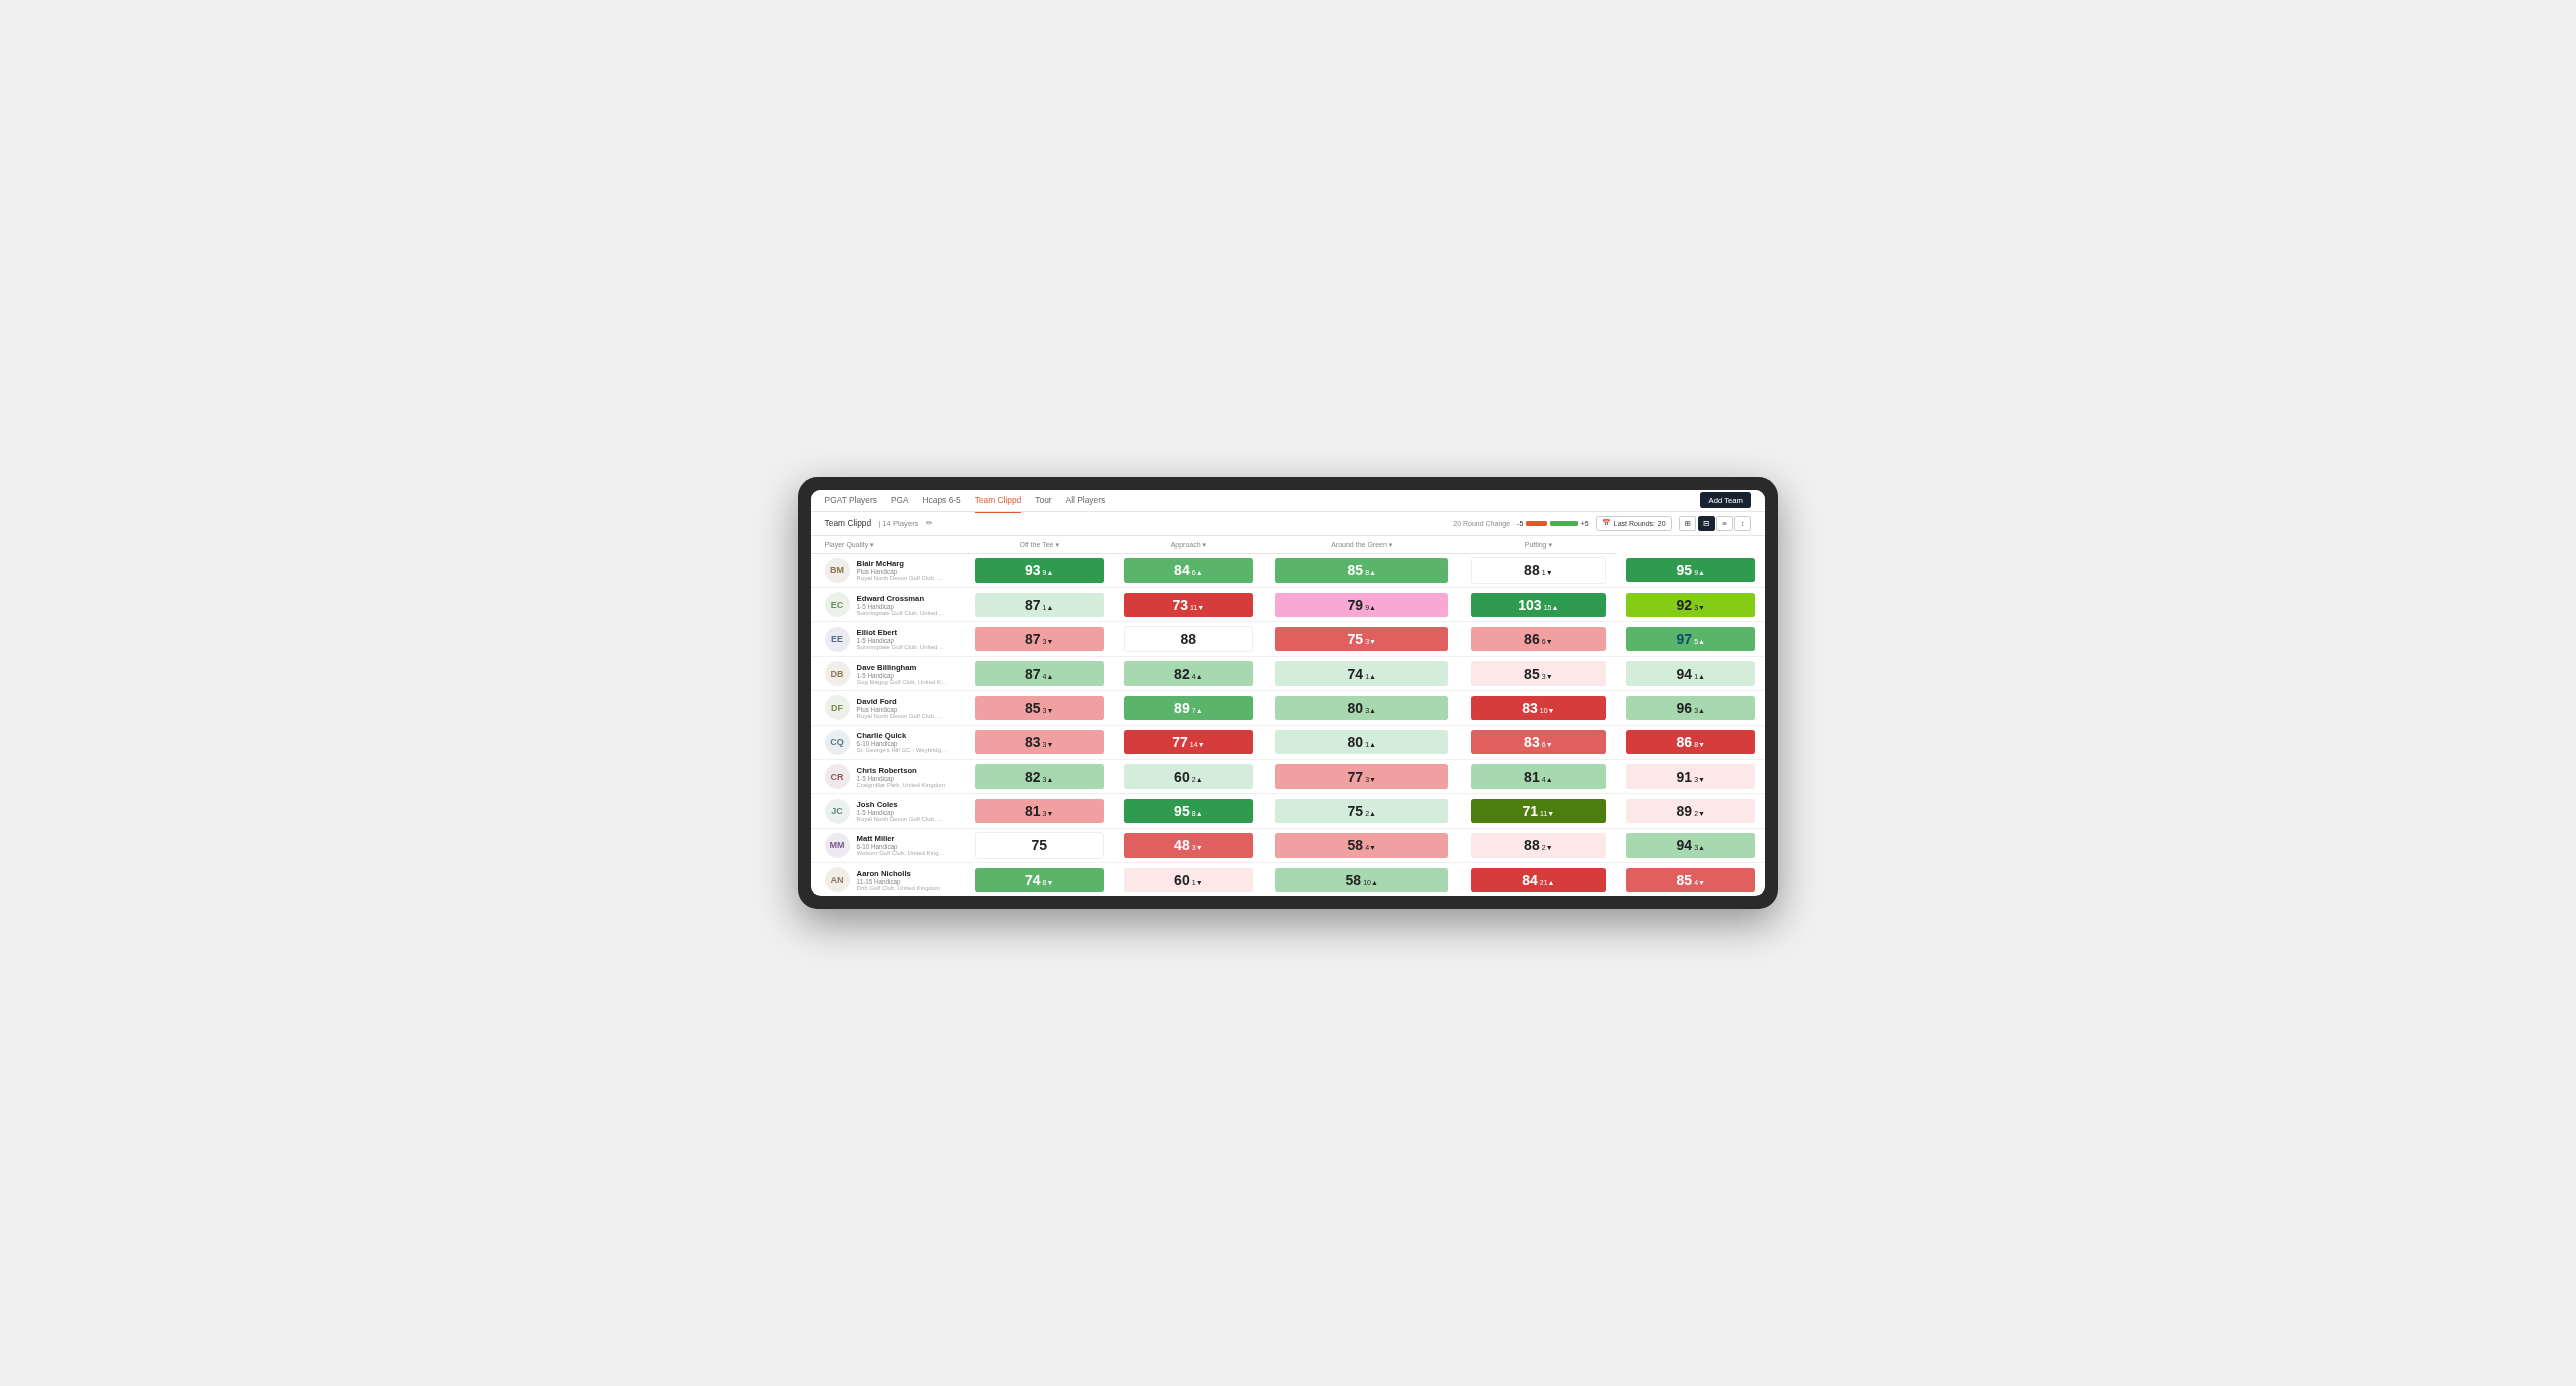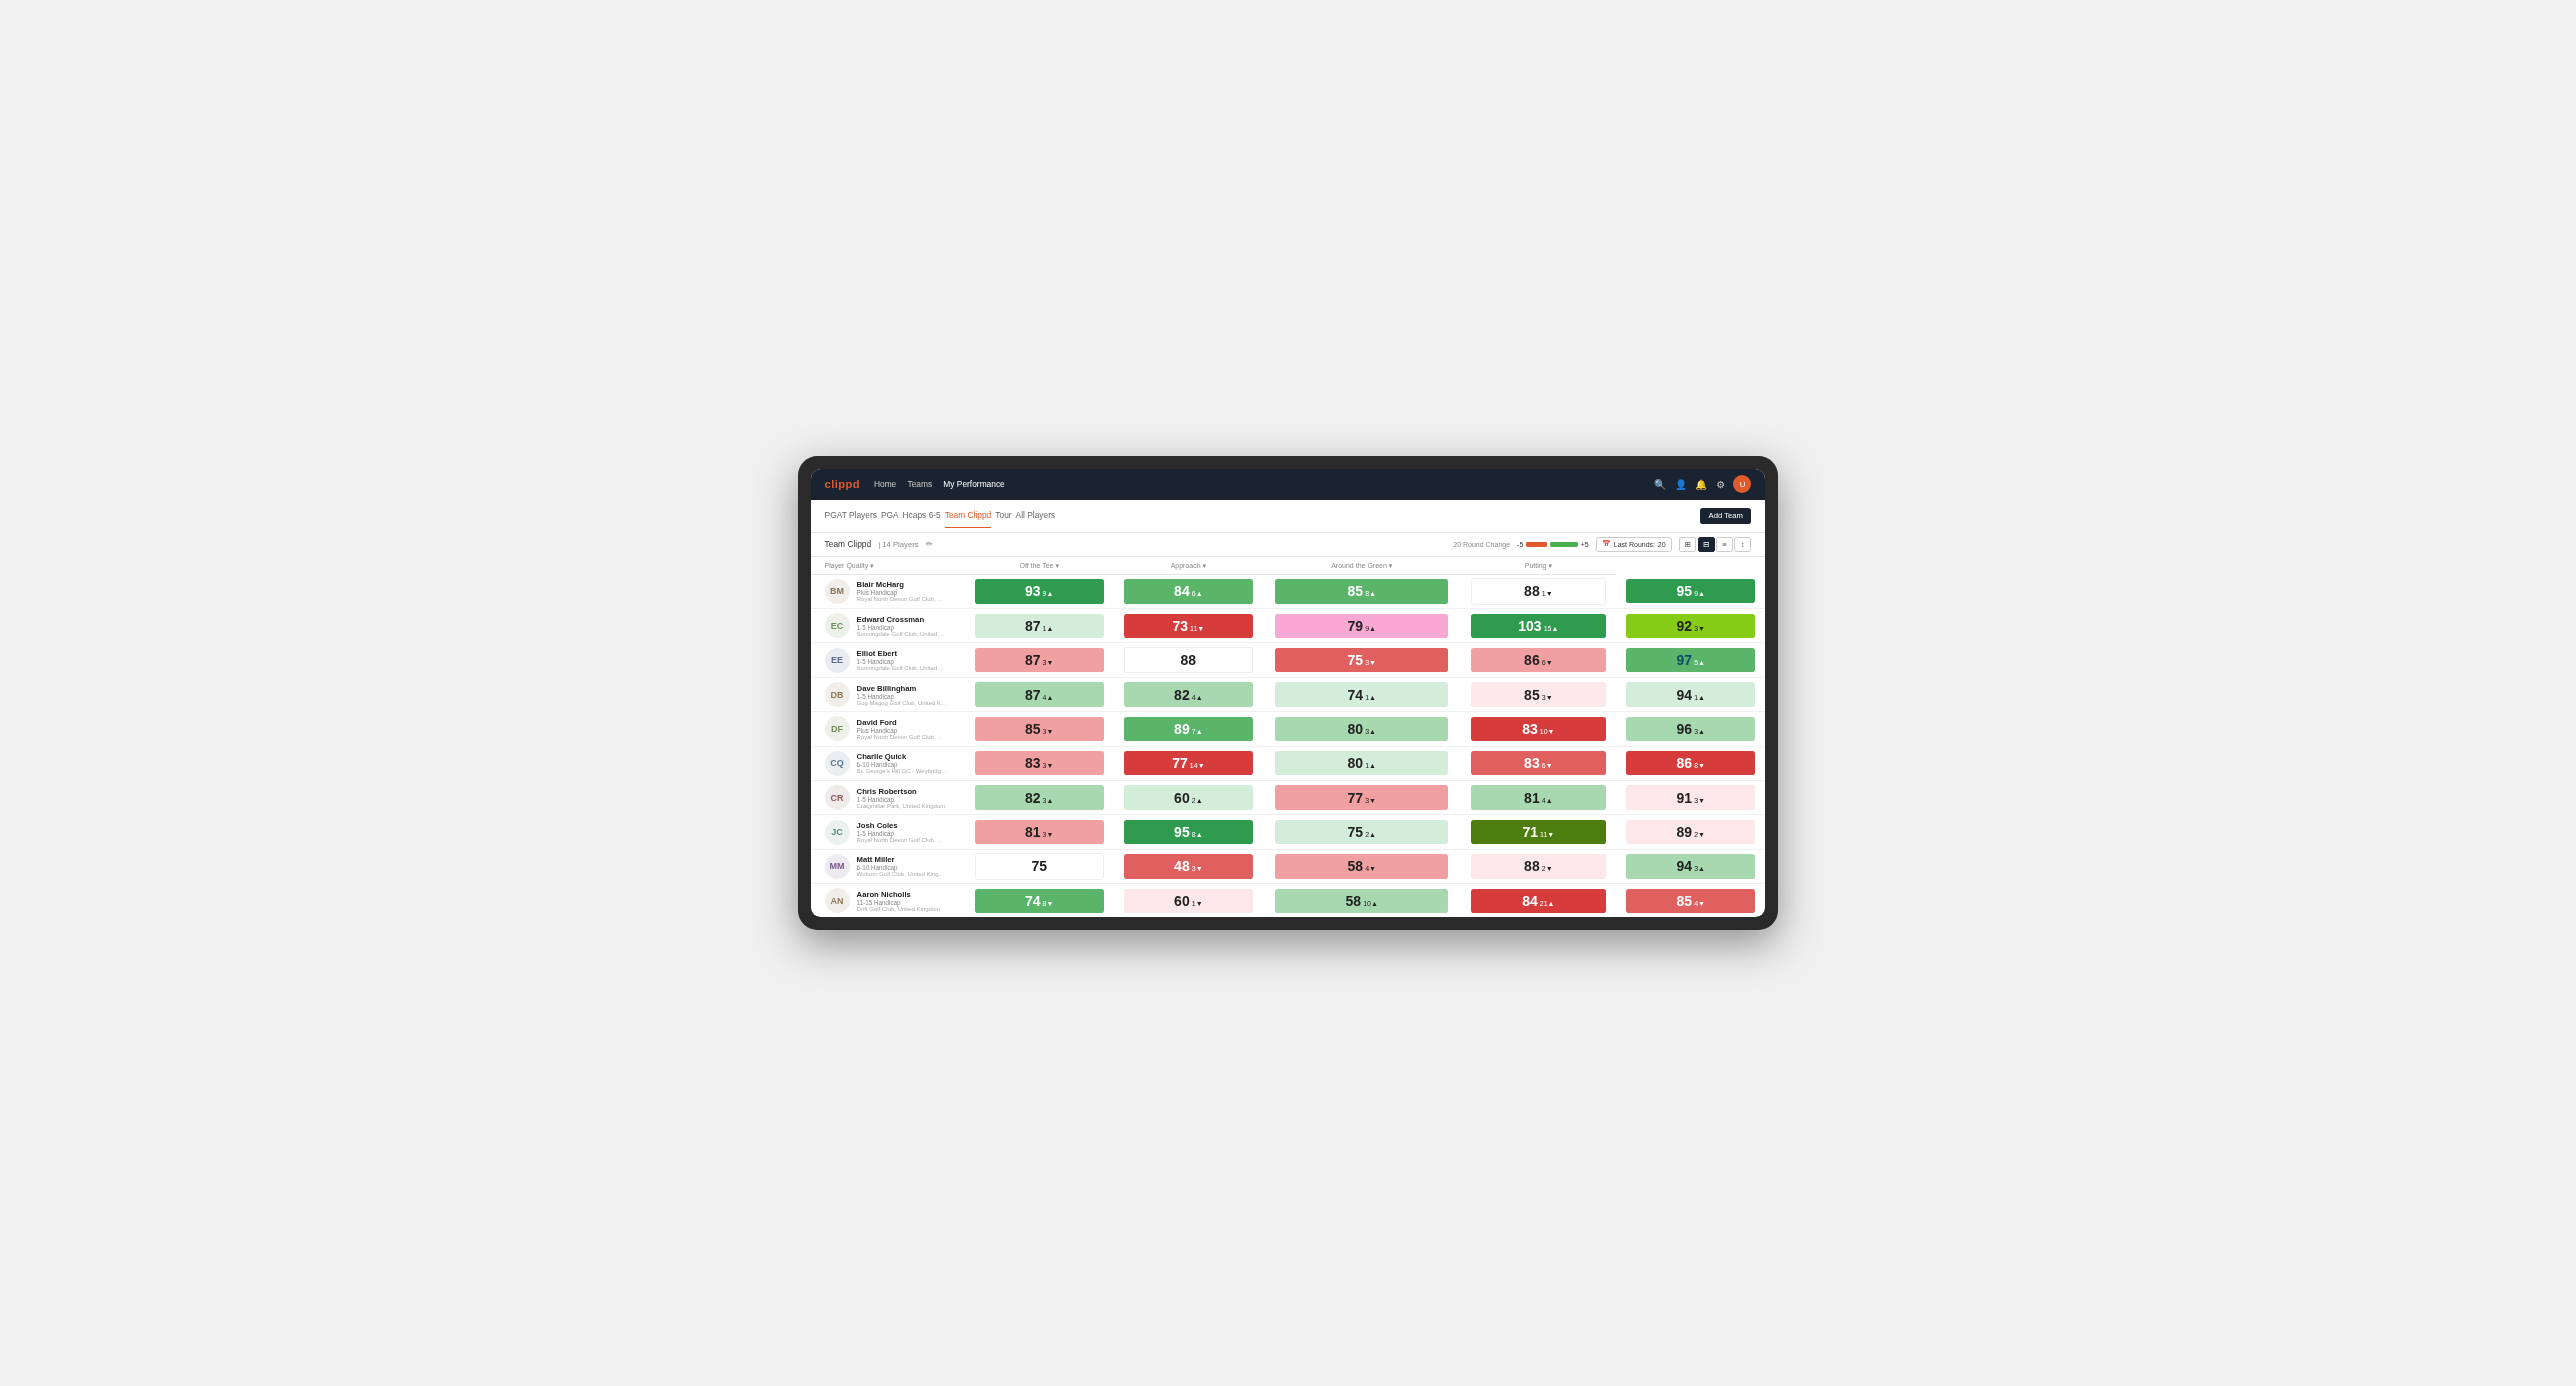--- a/index.html
+++ b/index.html
@@ -96,22 +96,22 @@
       cursor: pointer;
     }
 
     
     .sub-nav {
       background: #fff;
       border-bottom: 0.7px solid #e5e5e5;
       display: flex;
       align-items: center;
       padding: 0 14px;
-      height: 33px;
-      gap: 4px;
+      height: 22px;
+      gap: 14px;
     }
 
     .sub-nav-link {
       color: #666;
       font-size: 8.4px;
       cursor: pointer;
       padding: 7px 0;
       border-bottom: 1.4px solid transparent;
     }
 
@@ -364,35 +364,20 @@
     }
   </style>
 </head>
 <body>
 
 <div class="page-wrapper">
 
   <div class="tablet">
     <div class="tablet-screen">
 
-      <div class="top-nav">
-        <span class="logo">clippd</span>
-        <div class="nav-links">
-          <a class="nav-link">Home</a>
-          <a class="nav-link">Teams</a>
-          <a class="nav-link active">My Performance</a>
-        </div>
-        <div class="nav-icons">
-          <span class="nav-icon">🔍</span>
-          <span class="nav-icon">👤</span>
-          <span class="nav-icon">🔔</span>
-          <span class="nav-icon">⚙</span>
-          <div class="avatar-circle">U</div>
-        </div>
-      </div>
 
       <div class="sub-nav">
         <a class="sub-nav-link">PGAT Players</a>
         <a class="sub-nav-link">PGA</a>
         <a class="sub-nav-link">Hcaps 6-5</a>
         <a class="sub-nav-link active">Team Clippd</a>
         <a class="sub-nav-link">Tour</a>
         <a class="sub-nav-link">All Players</a>
         <div class="spacer"></div>
         <button class="add-team-btn">Add Team</button>

